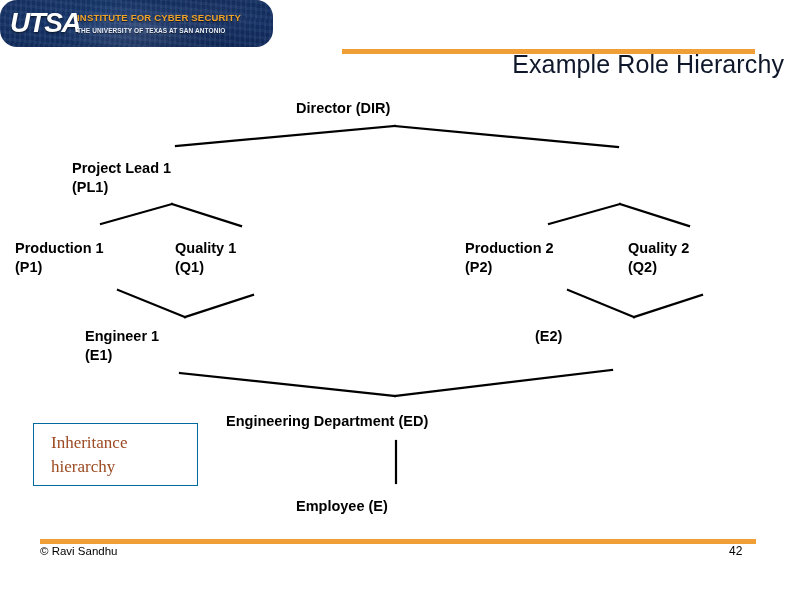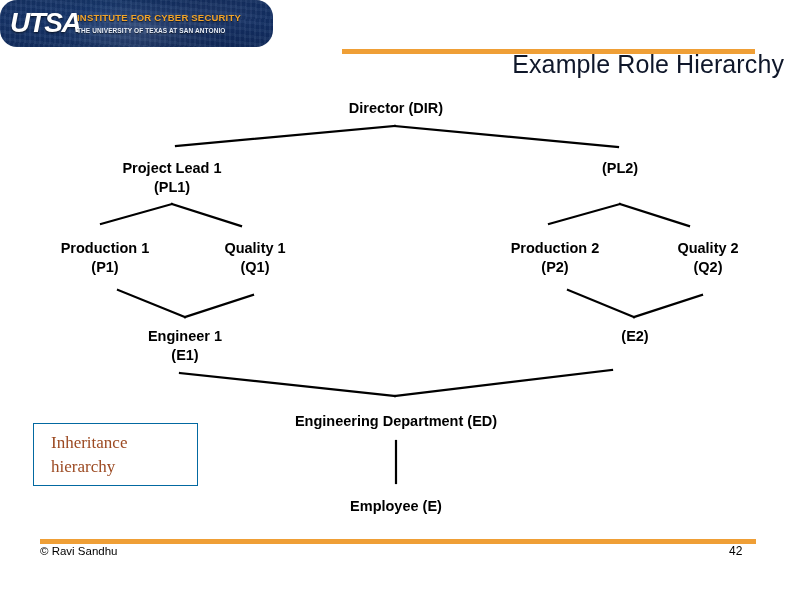--- a/index.html
+++ b/index.html
@@ -100,21 +100,20 @@
   .diagram {
     position: absolute;
     left: 0;
     top: 0;
     width: 794px;
     height: 595px;
     pointer-events: none;
   }
   .node {
     position: absolute;
-    text-align: center;
     font-size: 14.5px;
     font-weight: bold;
     color: #000000;
     line-height: 1.30;
     white-space: nowrap;
   }
 
   
   .inherit-box {
     position: absolute;
@@ -207,21 +206,20 @@
 <div class="node" style="left:296px; top:99px; width:200px;">
   <div>Director (DIR)</div>
 </div>
 
 <div class="node" style="left:72px; top:159px; width:200px;">
   <div>Project Lead 1</div>
   <div>(PL1)</div>
 </div>
 
 <div class="node" style="left:520px; top:159px; width:200px;">
-  <div>(PL2)</div>
 </div>
 
 <div class="node" style="left:15px; top:239px; width:180px;">
   <div>Production 1</div>
   <div>(P1)</div>
 </div>
 
 <div class="node" style="left:175px; top:239px; width:160px;">
   <div>Quality 1</div>
   <div>(Q1)</div>

